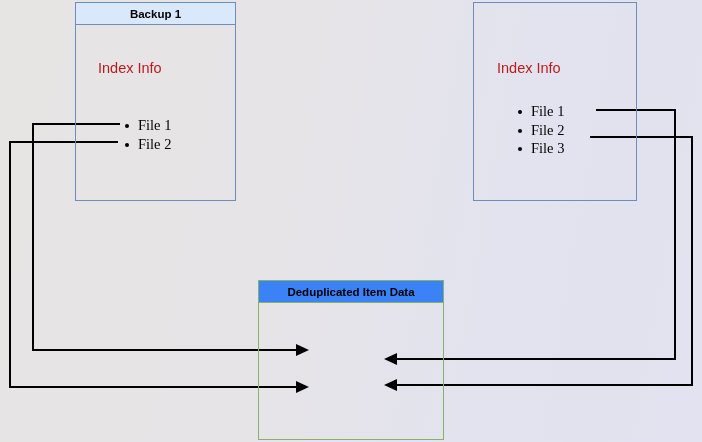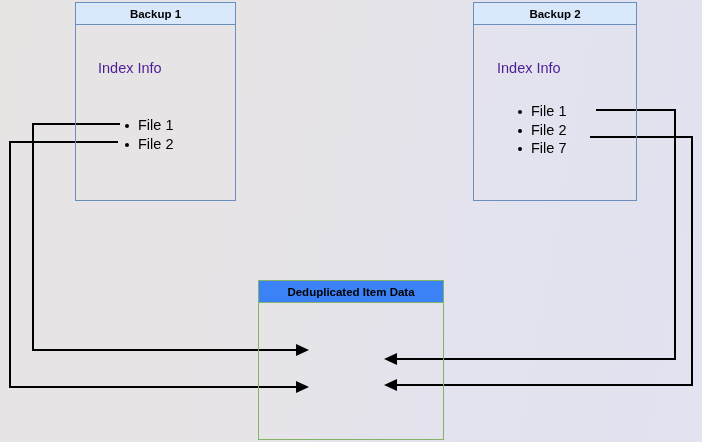--- a/index.html
+++ b/index.html
@@ -42,30 +42,31 @@
     border-color: #82b366;
   }
   .box-header-green {
     border-color: #82b366;
     background: #3b82f6;
   }
 
   .label-index {
     position: absolute;
     font-size: 14.5px;
-    color: #4c1d95;
+    color: #b91c1c;
     white-space: nowrap;
   }
 
   
   ul.filelist {
     position: absolute;
     margin: 0;
     padding: 0;
     list-style: none;
+    font-family: Liberation Serif, serif;
   }
   ul.filelist li {
     position: relative;
     font-size: 14.5px;
     color: #000;
     line-height: 18.5px;
     padding-left: 14px;
     white-space: nowrap;
   }
   ul.filelist li::before {
@@ -130,24 +131,23 @@
 
   <div class="box" style="left:75px; top:2px; width:161px; height:199px;"></div>
   <div class="box-header" style="left:75px; top:2px; width:161px;">Backup 1</div>
   <div class="label-index" style="left:98px; top:60px;">Index Info</div>
   <ul class="filelist" style="left:124px; top:116px;">
     <li>File 1</li>
     <li>File 2</li>
   </ul>
 
   <div class="box" style="left:473px; top:2px; width:164px; height:199px;"></div>
-  <div class="box-header" style="left:473px; top:2px; width:164px;">Backup 2</div>
   <div class="label-index" style="left:497px; top:60px;">Index Info</div>
   <ul class="filelist" style="left:517px; top:102px;">
     <li>File 1</li>
     <li>File 2</li>
-    <li>File 7</li>
+    <li>File 3</li>
   </ul>
 
   <div class="box box-green" style="left:258px; top:280px; width:186px; height:160px;"></div>
   <div class="box-header box-header-green" style="left:258px; top:280px; width:186px;">Deduplicated Item Data</div>
 
 </div>
 
 </body></html>

